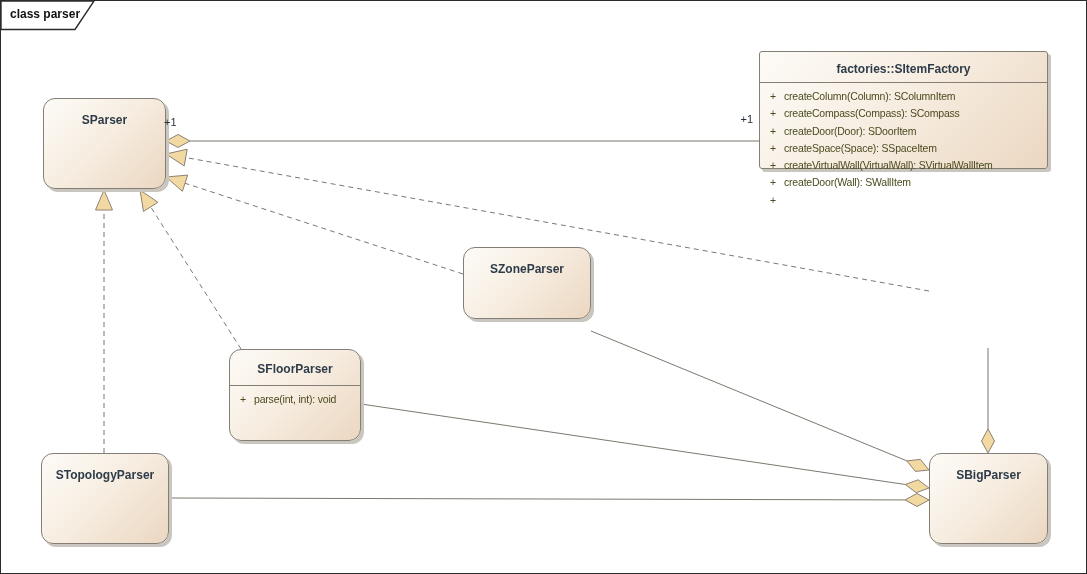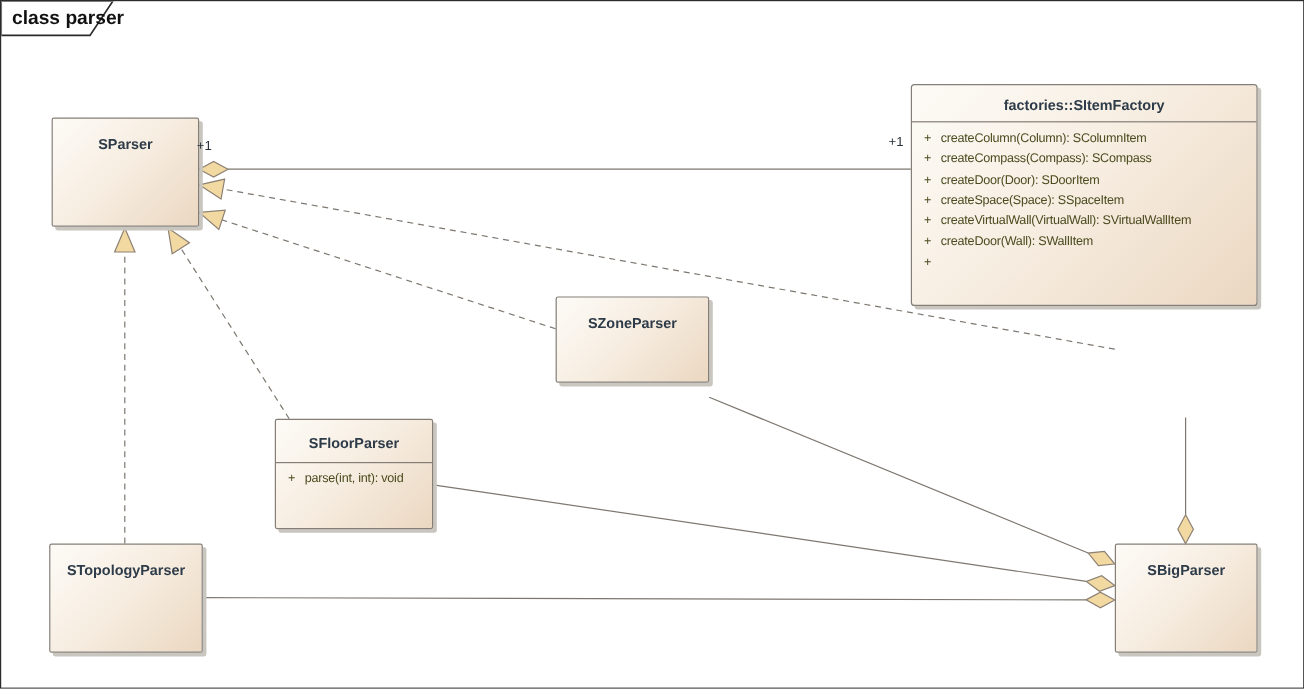--- a/index.html
+++ b/index.html
@@ -9,28 +9,28 @@
     box-sizing:border-box;
     border:1.5px solid #2b2b2b;
     background:#fff;
     font-family:"Liberation Sans",sans-serif;
     overflow:hidden;
   }
   #edge-svg{position:absolute;left:0;top:0;z-index:1;}
   .tab-svg{position:absolute;left:0;top:0;z-index:4;}
   .tab-label{
     position:absolute;left:9px;top:6px;z-index:5;
-    font-size:16px;font-weight:bold;color:#111;
+    font-size:12px;font-weight:bold;color:#111;
     white-space:nowrap;
   }
   .node{
     position:absolute;z-index:2;
     box-sizing:border-box;
     border:1px solid #847E76;
-    border-radius:2px;
+    border-radius:12px;
     background:linear-gradient(135deg,#FDFBF7 0%,#F7EEE2 45%,#EBD7C1 100%);
     box-shadow:3px 3px 0 #C9C5BF;
   }
   .node .title{
     text-align:center;
     font-size:12px;font-weight:bold;
     color:#2E3B48;
     line-height:15px;
     padding-top:14px;
     white-space:nowrap;
@@ -58,21 +58,21 @@
   .mult{
     position:absolute;z-index:3;
     font-size:11px;color:#26313c;
     white-space:nowrap;
   }
   .mult-a{left:163px;top:115px;}
   .mult-b{left:726px;top:112px;width:26px;text-align:right;}
 
   
   #n-sparser{left:42px;top:97px;width:123px;height:91px;}
-  #n-factory{left:758px;top:69px;width:289px;height:185px;}
+  #n-factory{left:758px;top:50px;width:289px;height:118px;}
   #n-szone{left:462px;top:246px;width:128px;height:72px;}
   #n-sfloor{left:228px;top:348px;width:132px;height:92px;}
   #n-stopo{left:40px;top:452px;width:128px;height:91px;}
   #n-sequip{left:928px;top:255px;width:118px;height:92px;}
   #n-sbig{left:928px;top:452px;width:119px;height:91px;}
 </style>
 </head>
 <body>
 
 <div class="diagram">

